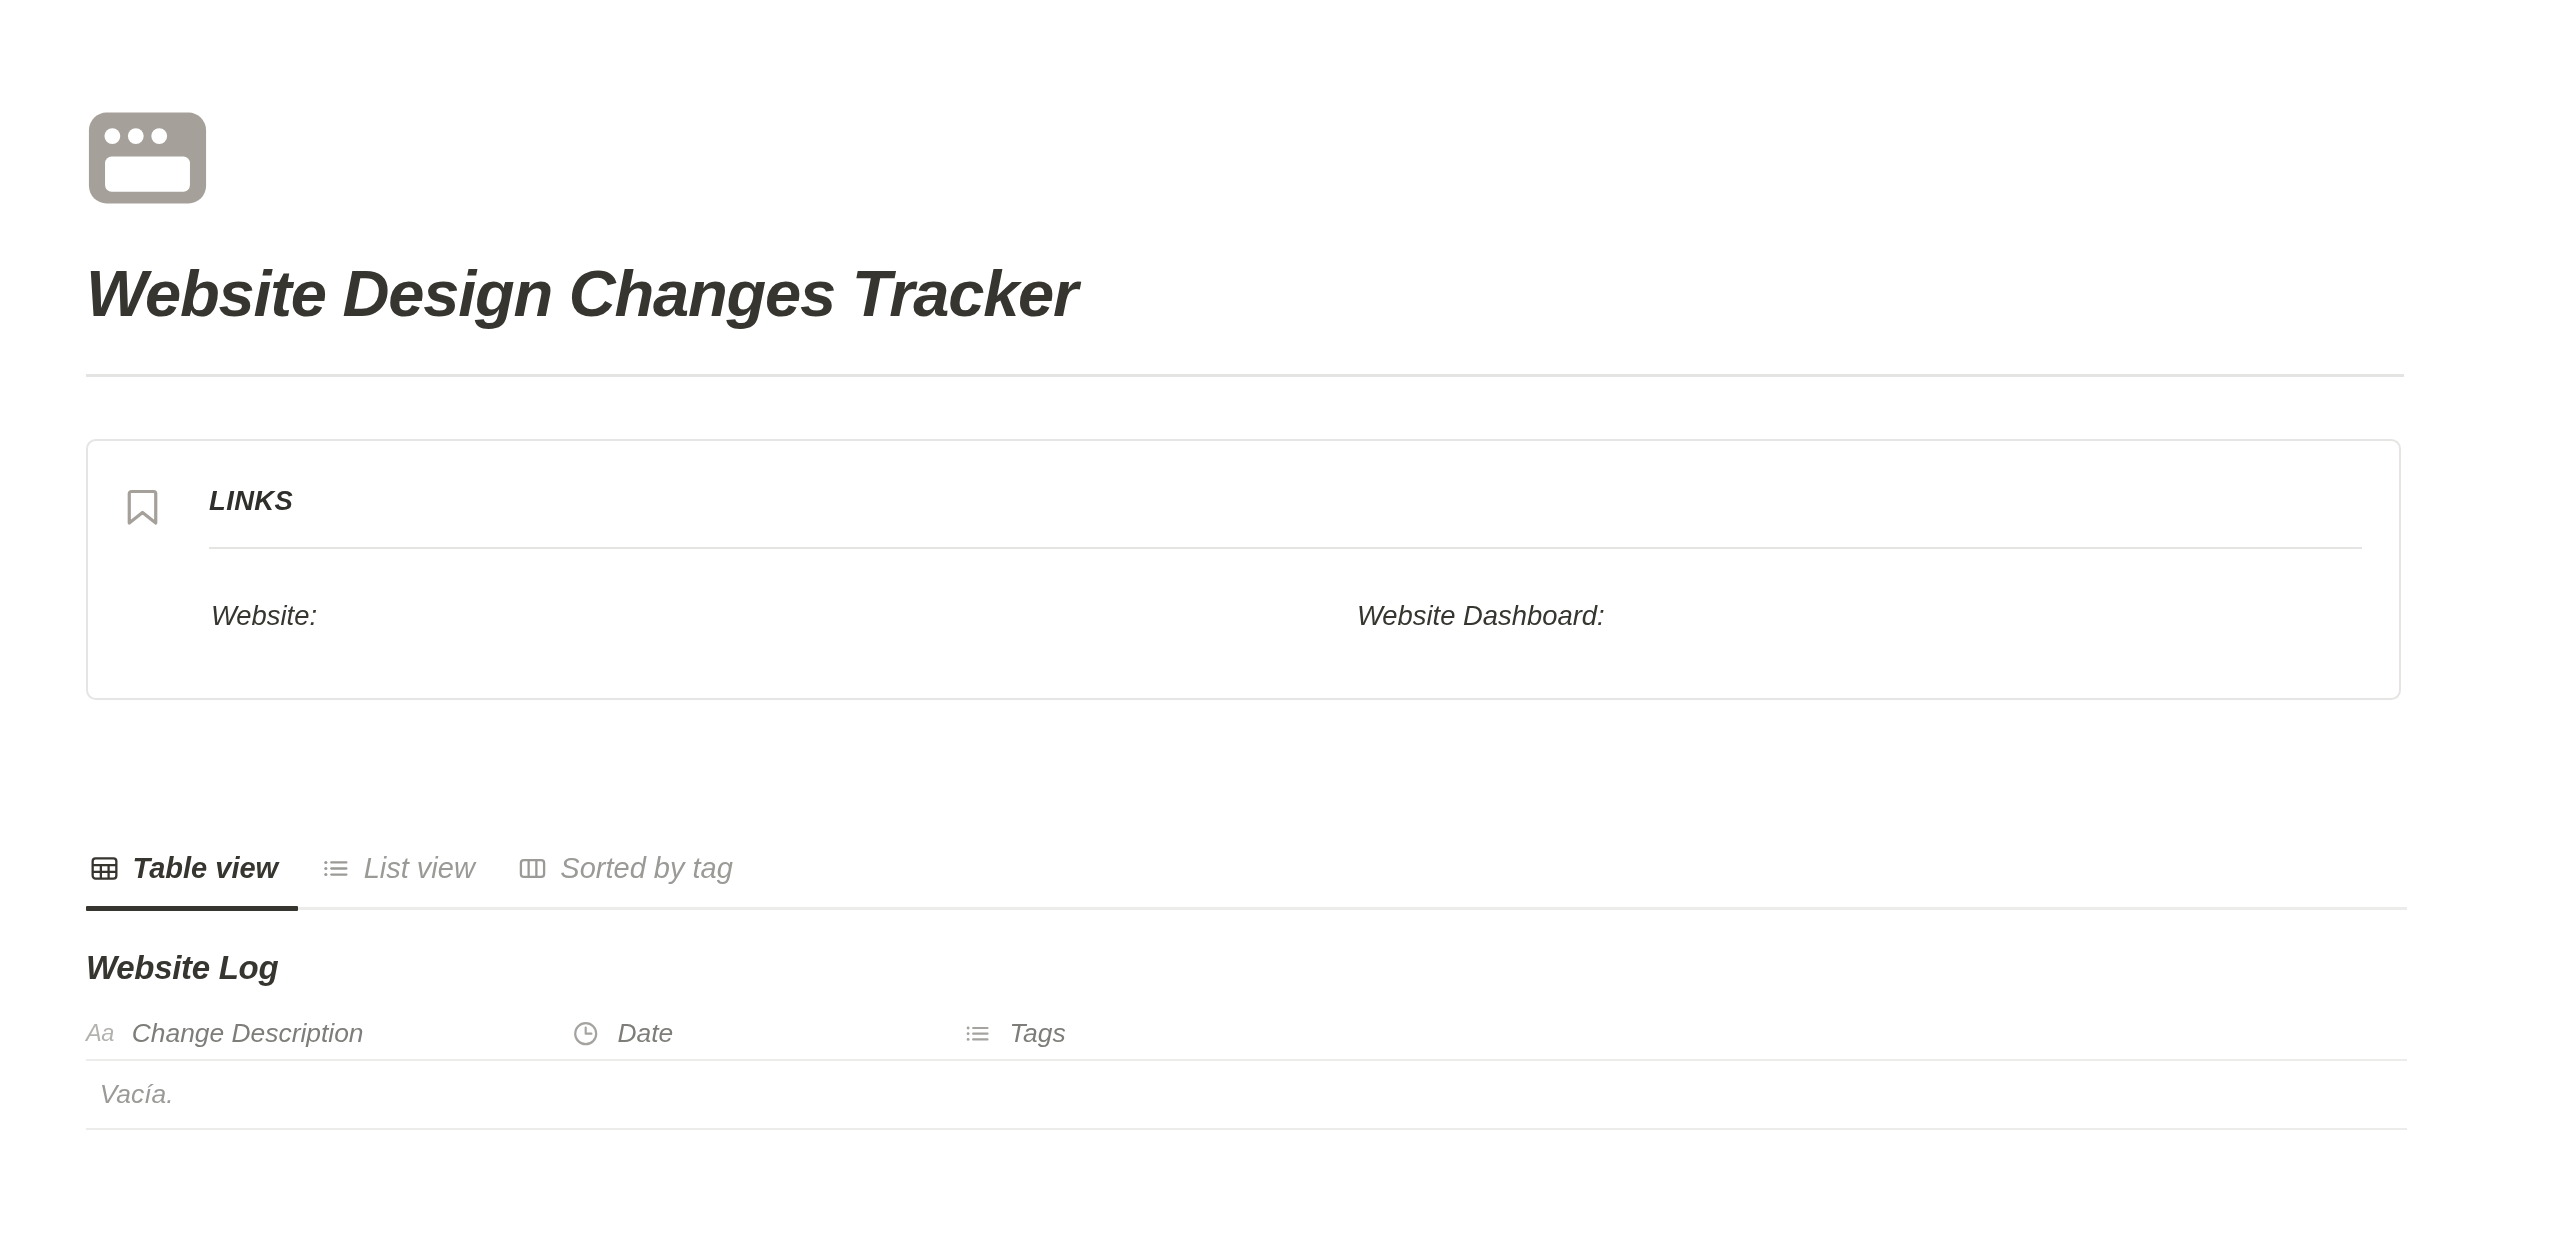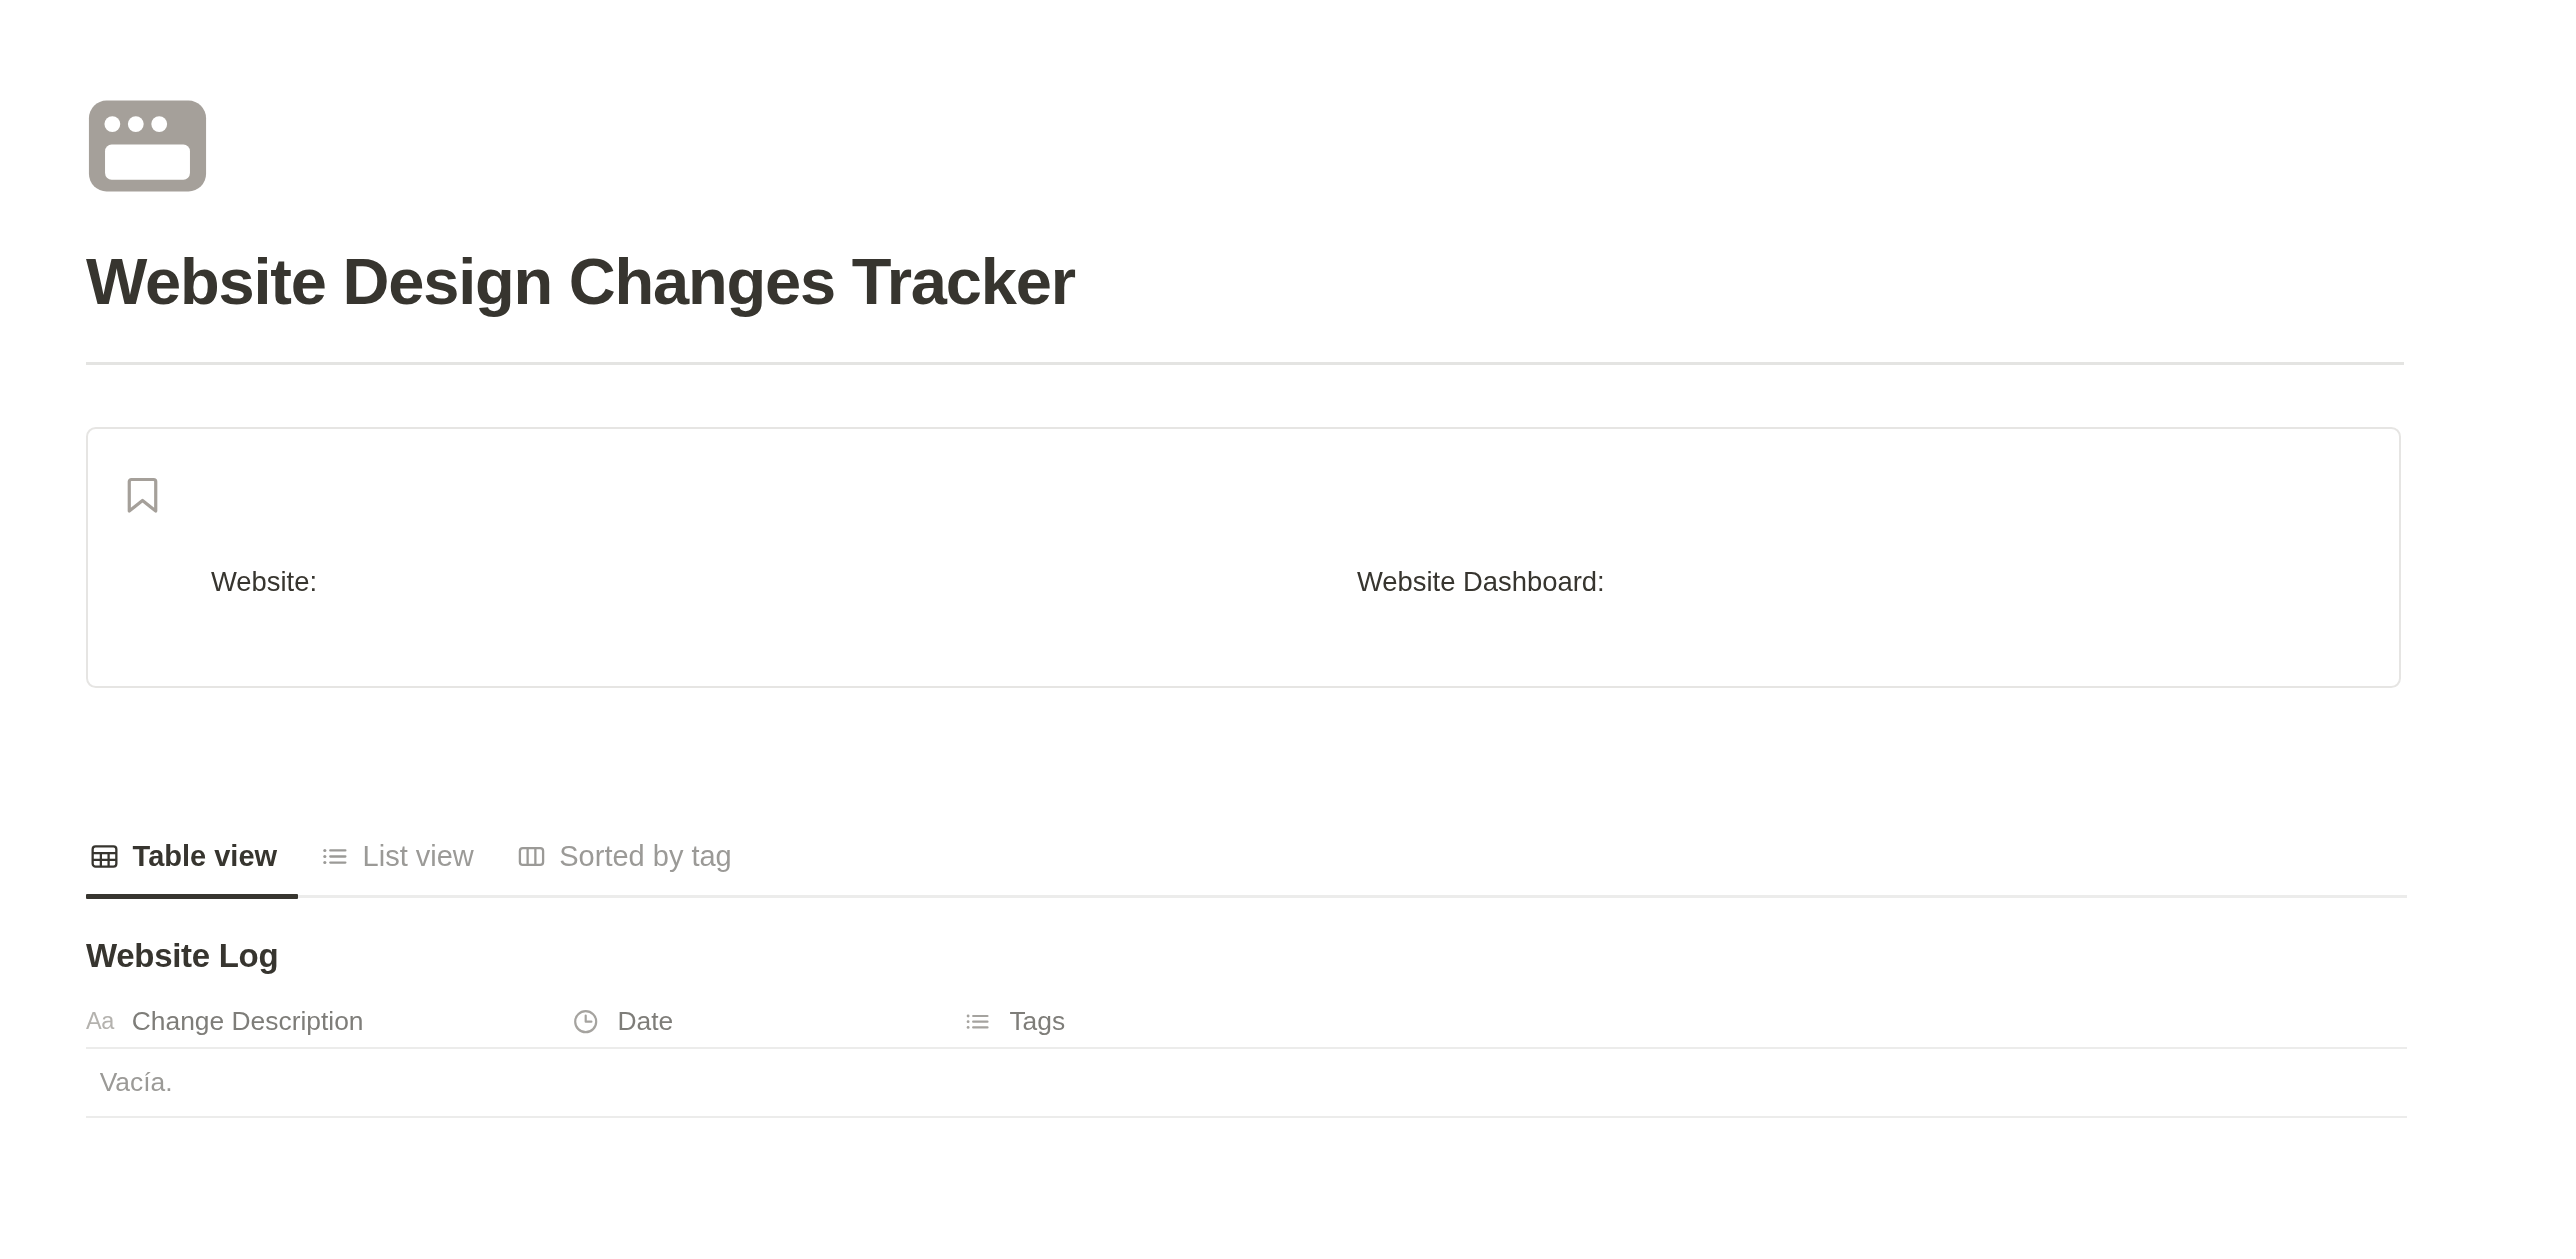--- a/index.html
+++ b/index.html
@@ -16,22 +16,23 @@
   }
   .page {
     position: relative;
     width: 2576px;
     height: 1260px;
     background: #ffffff;
   }
   .content {
     position: absolute;
     left: 86px;
-    top: 4px;
+    top: 16px;
     width: 2321px;
+    font-style: italic;
   }
 
   
   .page-icon {
     margin-top: 93px;
     width: 123px;
     height: 98px;
   }
   .page-icon svg { display: block; }
 
@@ -216,20 +217,24 @@
     <h1 class="page-title">Website Design Changes Tracker</h1>
     <div class="title-divider"></div>
 
     <div class="callout">
       <div class="callout-head">
         <span class="callout-icon">
           <svg viewBox="0 0 24 28" width="35" height="39" aria-hidden="true">
             <path d="M4 2.5 h16 a1.5 1.5 0 0 1 1.5 1.5 v21.2 l-9.5 -7.6 l-9.5 7.6 v-21.2 a1.5 1.5 0 0 1 1.5 -1.5 z" fill="none" stroke="#a5a09a" stroke-width="2.3" stroke-linejoin="round"></path>
           </svg>
         </span>
+        <div class="callout-head-body">
+          <div class="callout-title">LINKS</div>
+          <div class="callout-rule"></div>
+        </div>
       </div>
       <div class="callout-links">
         <div class="link-col first">Website:</div>
         <div class="link-col">Website Dashboard:</div>
       </div>
     </div>
 
     <div class="views">
       <div class="view-tabs">
 

